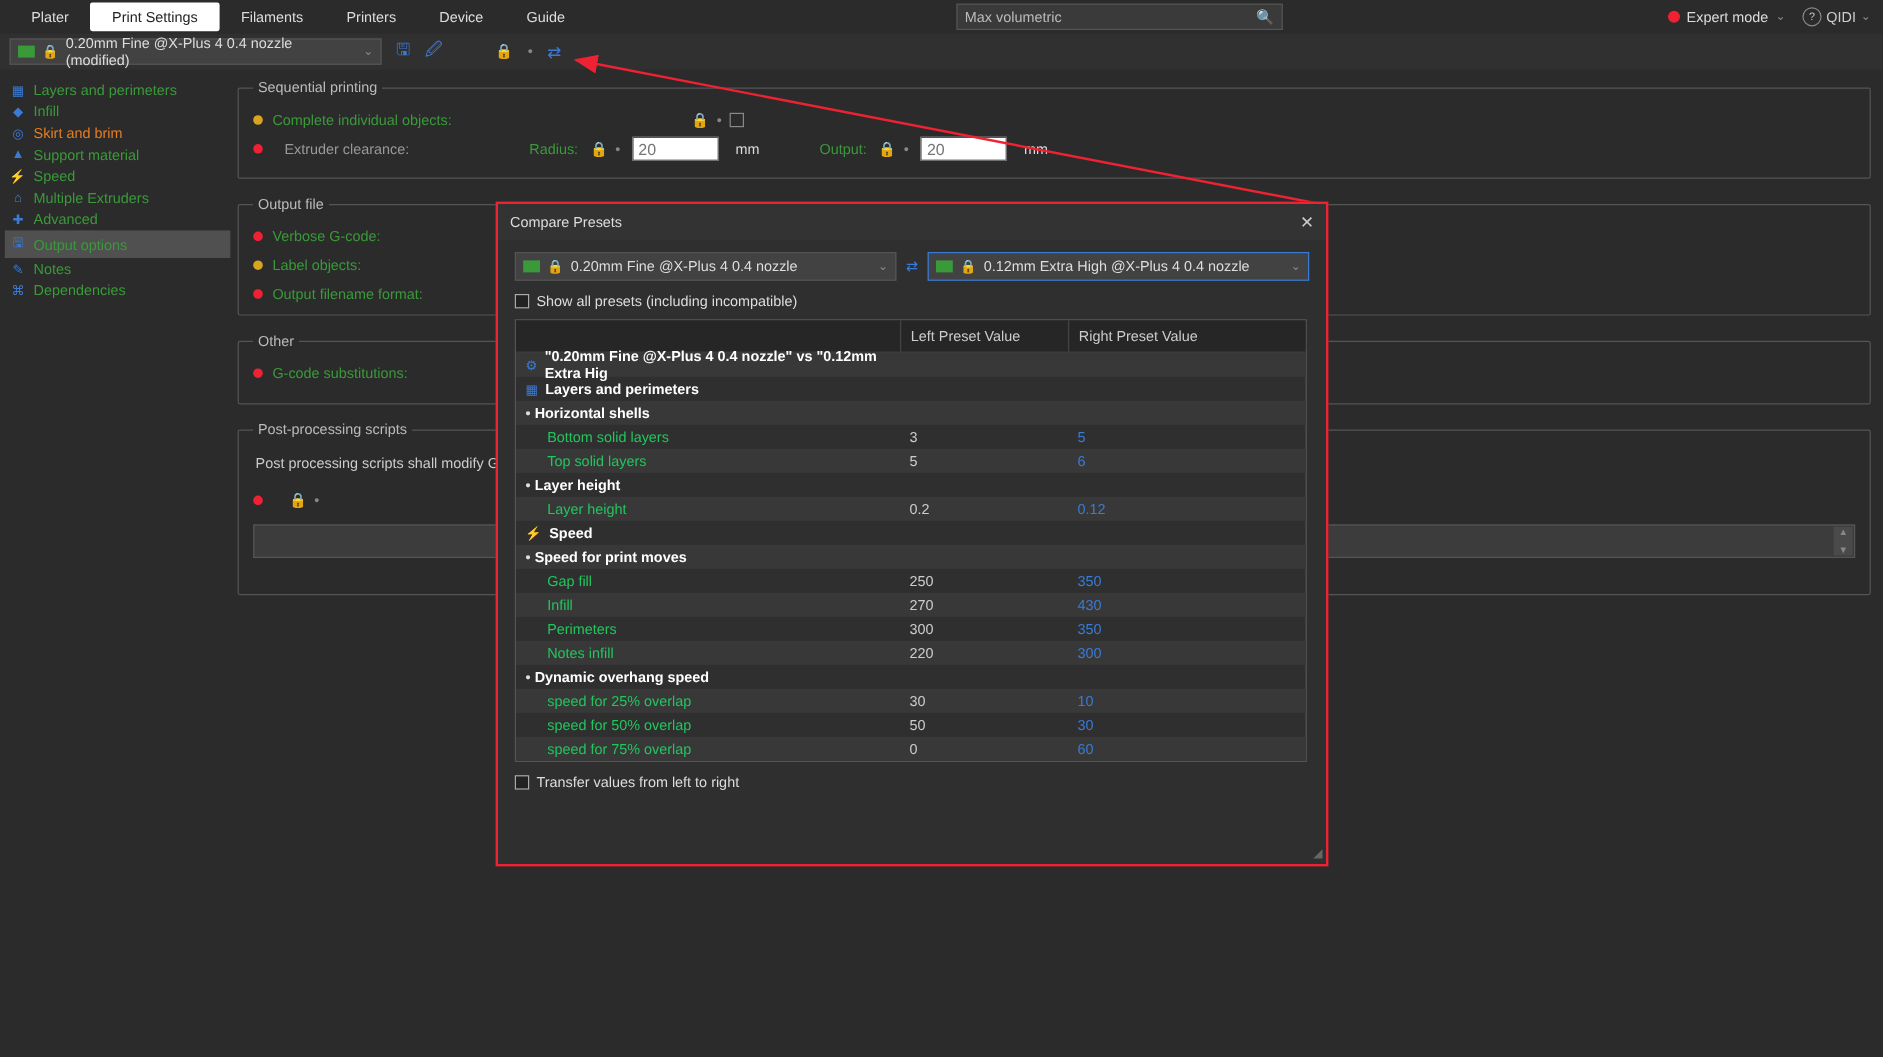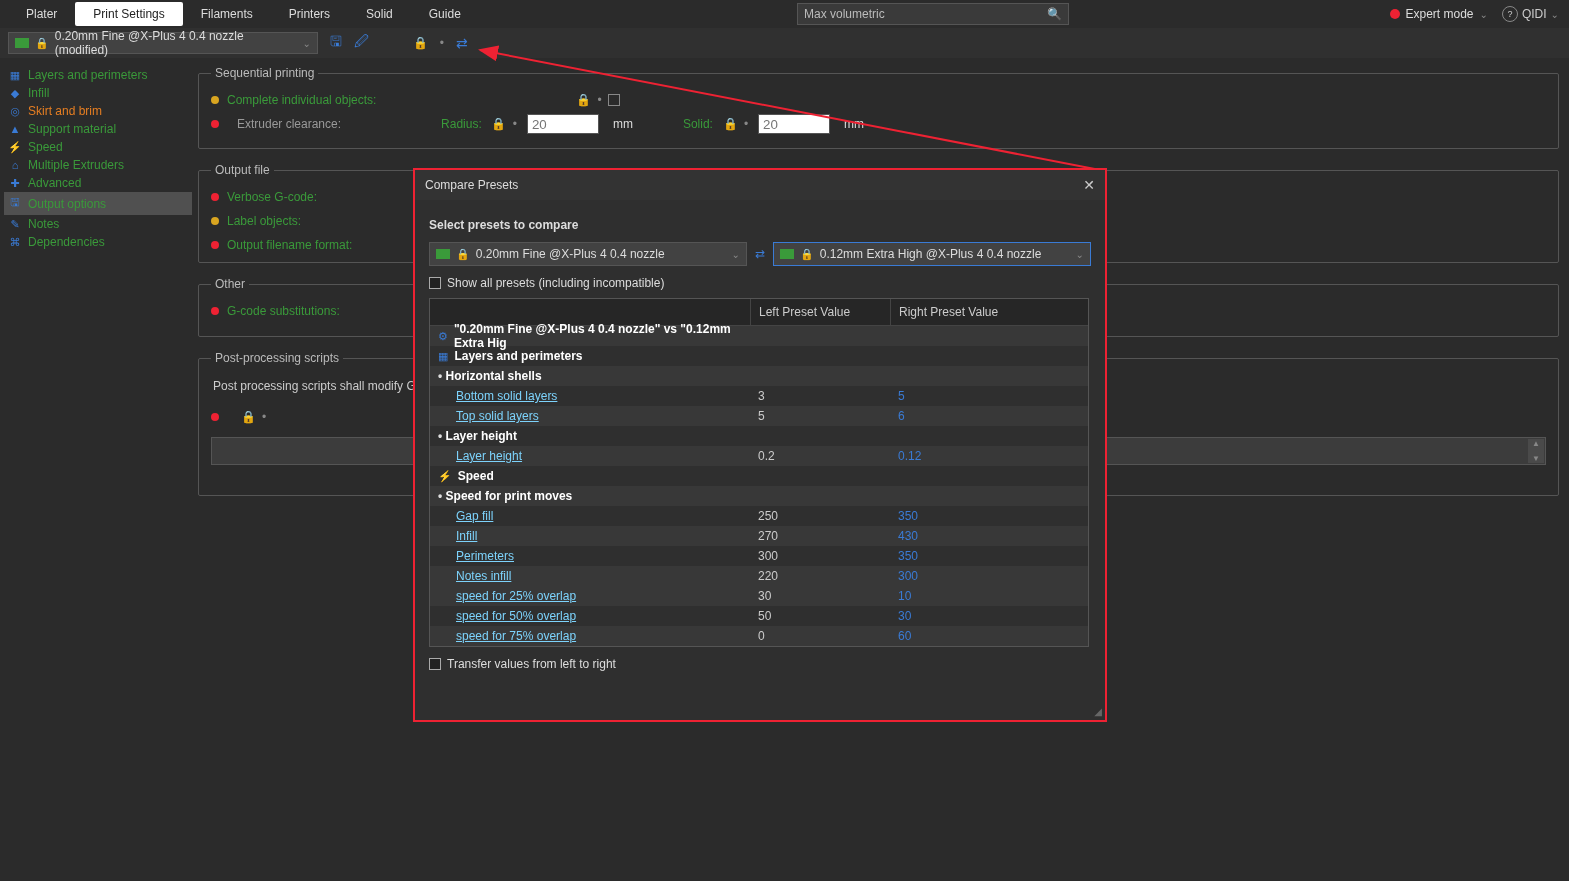--- a/index.html
+++ b/index.html
@@ -89,35 +89,35 @@
 .cmp-row { display: flex; align-items: center; height: 20px; }
 .cmp-row .c1 { width: 320px; padding-left: 8px; display: flex; align-items: center; gap: 6px; }
 .cmp-row .c2 { width: 140px; padding-left: 8px; }
 .cmp-row .c3 { flex: 1; padding-left: 8px; }
 .cmp-row.alt { background: #383838; }
 .cmp-row .rv { color: #3a7bd5; }
 .cat-ic { color: #3a7bd5; font-size: 11px; }
 .hdr-bold { font-weight: 600; color: #fff; }
 .sub-bold { font-weight: 600; color: #fff; text-align: center; }
 .sub-bullet::before { content: "• "; color: #ddd; }
-.leaf { padding-left: 18px; color: #7dd3fc; text-decoration: underline; }
+.leaf { padding-left: 18px; color: #22c55e; }
 
 .resize-grip { position: absolute; right: 3px; bottom: 3px; color: #666; font-size: 10px; }
 
 svg { display: block; }
 </style>
 </head>
 <body>
 
 <div class="top-tabs">
   <div class="top-tab">Plater</div>
   <div class="top-tab active">Print Settings</div>
   <div class="top-tab">Filaments</div>
   <div class="top-tab">Printers</div>
-  <div class="top-tab">Solid</div>
+  <div class="top-tab">Device</div>
   <div class="top-tab">Guide</div>
 </div>
 <div class="search-box">
   <input value="Max volumetric" style="">
   <span class="sicn">🔍</span>
 </div>
 <div class="top-right">
   <div class="mode">
     <span class="dot"></span>
     <span>Expert mode</span>
@@ -215,21 +215,21 @@
       <span class="lbl-dim">Extruder clearance:</span>
       <span style="width:80px"></span>
       <span class="clr-lbl">Radius:</span>
       <span class="locks">
           <span>🔒</span>
           <span class="bullet">•</span>
         </span>
       <input class="num-in" disabled="" placeholder="20" style="">
       <span class="unit">mm</span>
       <span style="width:30px"></span>
-      <span class="clr-lbl">Solid:</span>
+      <span class="clr-lbl">Output:</span>
       <span class="locks">
           <span>🔒</span>
           <span class="bullet">•</span>
         </span>
       <input class="num-in" disabled="" placeholder="20" style="">
       <span class="unit">mm</span>
     </div>
   </fieldset>
 
   <fieldset class="panel" style="height:100px">
@@ -276,21 +276,20 @@
   </fieldset>
 
 </div>
 
 <div class="modal">
   <div class="modal-title">
     <span>Compare Presets</span>
     <span class="close">✕</span>
   </div>
   <div class="modal-body">
-    <div class="sel-lbl">Select presets to compare</div>
     <div class="preset-pair">
       <div class="pp-dd">
         <span class="flag"></span>
         <span class="lock">🔒</span>
         <span class="txt">0.20mm Fine @X-Plus 4 0.4 nozzle</span>
         <span class="cv">⌄</span>
       </div>
       <span class="swap">⇄</span>
       <div class="pp-dd right">
         <span class="flag"></span>
@@ -397,20 +396,27 @@
           <div class="c2">300</div>
           <div class="c3 rv">350</div>
         </div>
       <div class="cmp-row alt">
           <div class="c1">
             <span class="leaf">Notes infill</span>
           </div>
           <div class="c2">220</div>
           <div class="c3 rv">300</div>
         </div>
+      <div class="cmp-row">
+          <div class="c1">
+            <span class="sub-bold sub-bullet">Dynamic overhang speed</span>
+          </div>
+          <div class="c2"></div>
+          <div class="c3"></div>
+        </div>
       <div class="cmp-row alt">
           <div class="c1">
             <span class="leaf">speed for 25% overlap</span>
           </div>
           <div class="c2">30</div>
           <div class="c3 rv">10</div>
         </div>
       <div class="cmp-row">
           <div class="c1">
             <span class="leaf">speed for 50% overlap</span>

